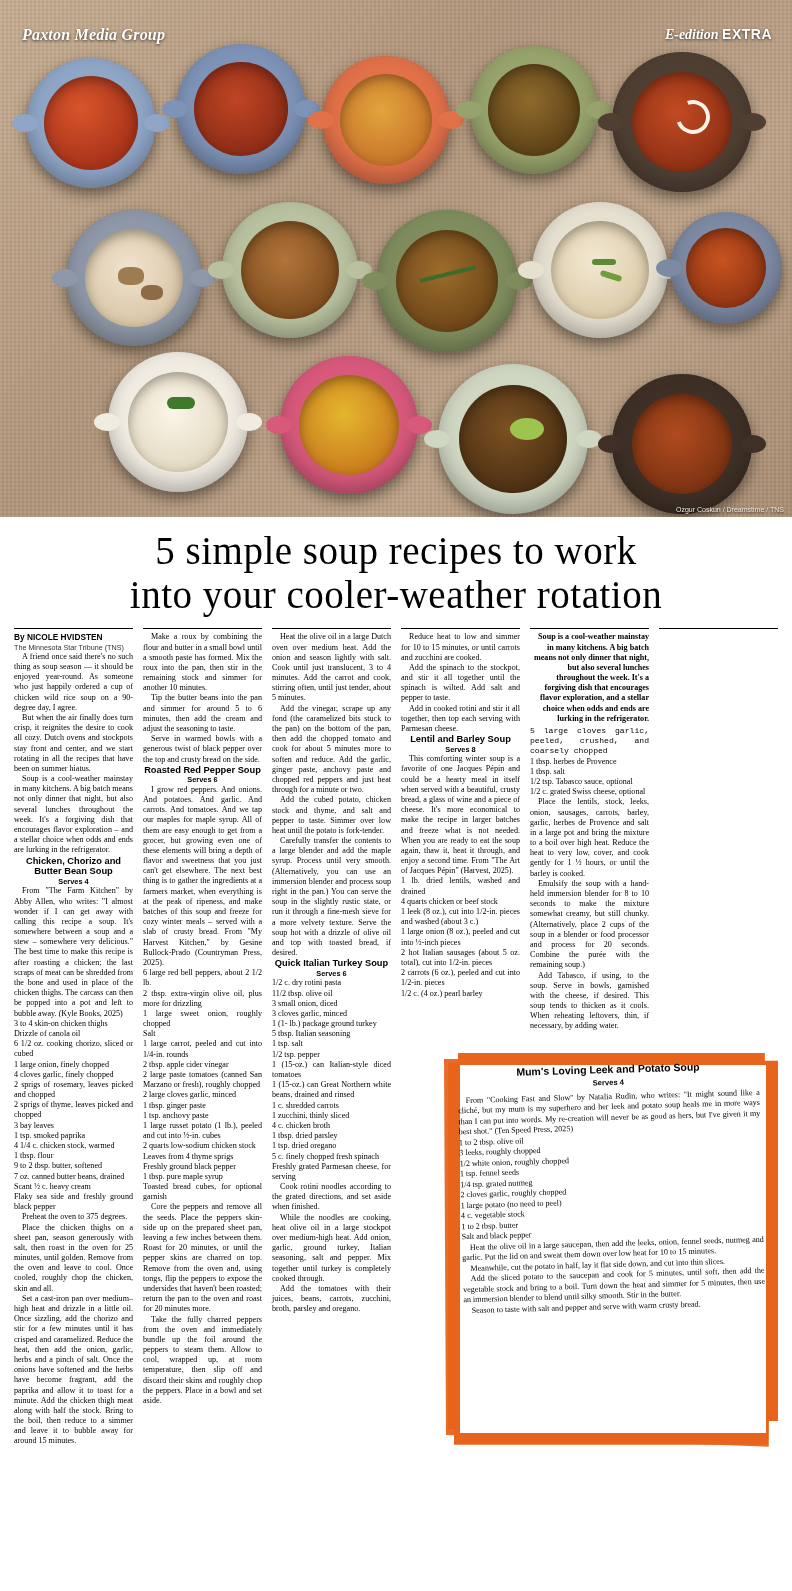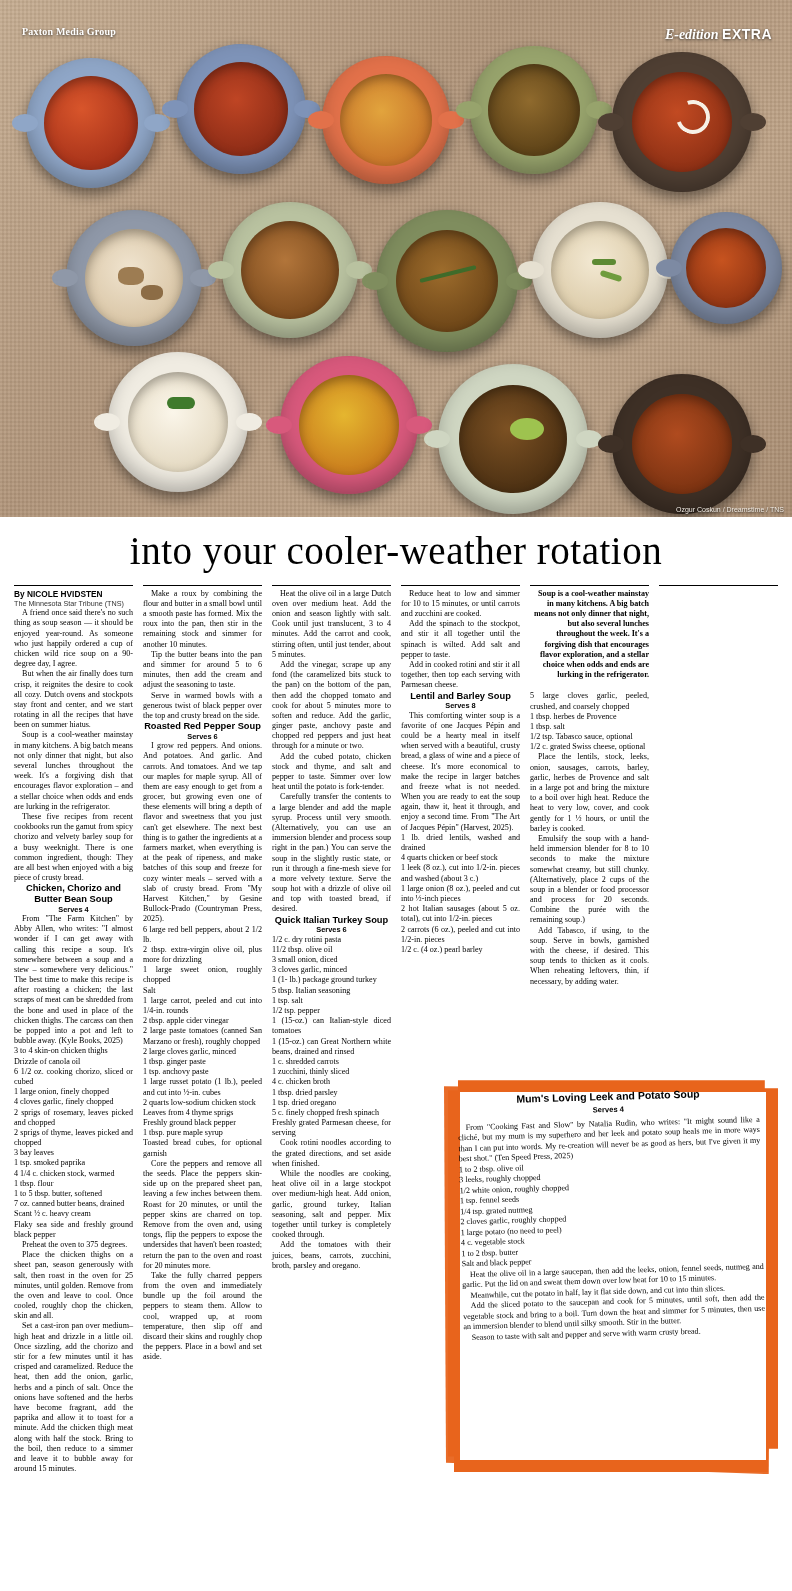--- a/index.html
+++ b/index.html
@@ -24,21 +24,21 @@
   .banner .cloth {
     position:absolute; inset:0;
     background:
       repeating-linear-gradient(90deg, rgba(255,255,255,0.045) 0 2px, rgba(0,0,0,0.035) 2px 4px),
       repeating-linear-gradient(0deg, rgba(255,255,255,0.04) 0 2px, rgba(0,0,0,0.03) 2px 4px),
       linear-gradient(135deg,#c6ad91 0%, #b1957a 40%, #bda286 70%, #a98d72 100%);
   }
   .masthead-left {
     position:absolute; left:22px; top:26px; z-index:6;
     color:#fff; font-family:"Liberation Serif", serif;
-    font-weight:bold; font-size:10px;
+    font-weight:bold; font-style:italic; font-size:16px;
     letter-spacing:0.2px;
     text-shadow:0 1px 3px rgba(0,0,0,.7);
   }
   .masthead-right {
     position:absolute; right:20px; top:26px; z-index:6;
     color:#fff; font-family:"Liberation Serif", serif;
     font-weight:bold; font-style:italic; font-size:14px;
     text-shadow:0 1px 3px rgba(0,0,0,.7);
   }
   .masthead-right .extra {
@@ -266,50 +266,50 @@
 
   <div class="masthead-left">Paxton Media Group</div>
   <div class="masthead-right">
     <span>E-edition</span>
     <span class="extra">EXTRA</span>
   </div>
   <div class="credit">Ozgur Coskun / Dreamstime / TNS</div>
 </div>
 
 <div class="headline">
+  <div class="l1">5 simple soup recipes to work</div>
   <div class="l2">into your cooler-weather rotation</div>
 </div>
 
 <div class="article">
   <div class="cols">
 
     <div class="col">
       <div class="rule-top"></div>
       <p class="byline">By NICOLE HVIDSTEN</p>
       <p class="byline-sub">The Minnesota Star Tribune (TNS)</p>
       <p>A friend once said there's no such thing as soup season — it should be enjoyed year-round. As someone who just happily ordered a cup of chicken wild rice soup on a 90-degree day, I agree.</p>
       <p>But when the air finally does turn crisp, it reignites the desire to cook all cozy. Dutch ovens and stockpots stay front and center, and we start rotating in all the recipes that have been on summer hiatus.</p>
       <p>Soup is a cool-weather mainstay in many kitchens. A big batch means not only dinner that night, but also several lunches throughout the week. It's a forgiving dish that encourages flavor exploration – and a stellar choice when odds and ends are lurking in the refrigerator.</p>
-      <p>These five recipes from recent cookbooks run the gamut from spicy chorizo and velvety barley soup for a busy weeknight. There is one common ingredient, though: They are all best when enjoyed with a big piece of crusty bread.</p>
 
       <p class="recipe-title">Chicken, Chorizo and Butter Bean Soup</p>
       <p class="serves">Serves 4</p>
       <p>From "The Farm Kitchen" by Abby Allen, who writes: "I almost wonder if I can get away with calling this recipe a soup. It's somewhere between a soup and a stew – somewhere very delicious." The best time to make this recipe is after roasting a chicken; the last scraps of meat can be shredded from the bone and used in place of the chicken thighs. The carcass can then be popped into a pot and left to bubble away. (Kyle Books, 2025)</p>
       <p class="ing">3 to 4 skin-on chicken thighs</p>
       <p class="ing">Drizzle of canola oil</p>
       <p class="ing">6 1/2 oz. cooking chorizo, sliced or cubed</p>
       <p class="ing">1 large onion, finely chopped</p>
       <p class="ing">4 cloves garlic, finely chopped</p>
       <p class="ing">2 sprigs of rosemary, leaves picked and chopped</p>
       <p class="ing">2 sprigs of thyme, leaves picked and chopped</p>
       <p class="ing">3 bay leaves</p>
       <p class="ing">1 tsp. smoked paprika</p>
       <p class="ing">4 1/4 c. chicken stock, warmed</p>
       <p class="ing">1 tbsp. flour</p>
-      <p class="ing">1 to 5 tbsp. butter, softened</p>
+      <p class="ing">9 to 2 tbsp. butter, softened</p>
       <p class="ing">7 oz. canned butter beans, drained</p>
       <p class="ing">Scant ½ c. heavy cream</p>
       <p class="ing">Flaky sea side and freshly ground black pepper</p>
       <p>Preheat the oven to 375 degrees.</p>
       <p>Place the chicken thighs on a sheet pan, season generously with salt, then roast in the oven for 25 minutes, until golden. Remove from the oven and leave to cool. Once cooled, roughly chop the chicken, skin and all.</p>
       <p>Set a cast-iron pan over medium–high heat and drizzle in a little oil. Once sizzling, add the chorizo and stir for a few minutes until it has crisped and caramelized. Reduce the heat, then add the onion, garlic, herbs and a pinch of salt. Once the onions have softened and the herbs have become fragrant, add the paprika and allow it to toast for a minute. Add the chicken thigh meat along with half the stock. Bring to the boil, then reduce to a simmer and leave it to bubble away for around 15 minutes.</p>
     </div>
 
     <div class="col">
       <div class="rule-top"></div>
@@ -385,21 +385,21 @@
       <p class="ing">1 leek (8 oz.), cut into 1/2-in. pieces and washed (about 3 c.)</p>
       <p class="ing">1 large onion (8 oz.), peeled and cut into ½-inch pieces</p>
       <p class="ing">2 hot Italian sausages (about 5 oz. total), cut into 1/2-in. pieces</p>
       <p class="ing">2 carrots (6 oz.), peeled and cut into 1/2-in. pieces</p>
       <p class="ing">1/2 c. (4 oz.) pearl barley</p>
     </div>
 
     <div class="col">
       <div class="rule-top"></div>
       <p class="ing bold-right right-intro">Soup is a cool-weather mainstay in many kitchens. A big batch means not only dinner that night, but also several lunches throughout the week. It's a forgiving dish that encourages flavor exploration, and a stellar choice when odds and ends are lurking in the refrigerator.</p>
-      <p class="ing" style="margin-top:11px;">5 large cloves garlic, peeled, crushed, and coarsely chopped</p>
+      <p class="ing" style="margin-top:2px;font-family:Liberation Mono, monospace;">5 large cloves garlic, peeled, crushed, and coarsely chopped</p>
       <p class="ing">1 tbsp. herbes de Provence</p>
       <p class="ing">1 tbsp. salt</p>
       <p class="ing">1/2 tsp. Tabasco sauce, optional</p>
       <p class="ing">1/2 c. grated Swiss cheese, optional</p>
       <p>Place the lentils, stock, leeks, onion, sausages, carrots, barley, garlic, herbes de Provence and salt in a large pot and bring the mixture to a boil over high heat. Reduce the heat to very low, cover, and cook gently for 1 ½ hours, or until the barley is cooked.</p>
       <p>Emulsify the soup with a hand-held immersion blender for 8 to 10 seconds to make the mixture somewhat creamy, but still chunky. (Alternatively, place 2 cups of the soup in a blender or food processor and process for 20 seconds. Combine the purée with the remaining soup.)</p>
       <p>Add Tabasco, if using, to the soup. Serve in bowls, garnished with the cheese, if desired. This soup tends to thicken as it cools. When reheating leftovers, thin, if necessary, by adding water.</p>
     </div>
 
     <div class="col">

